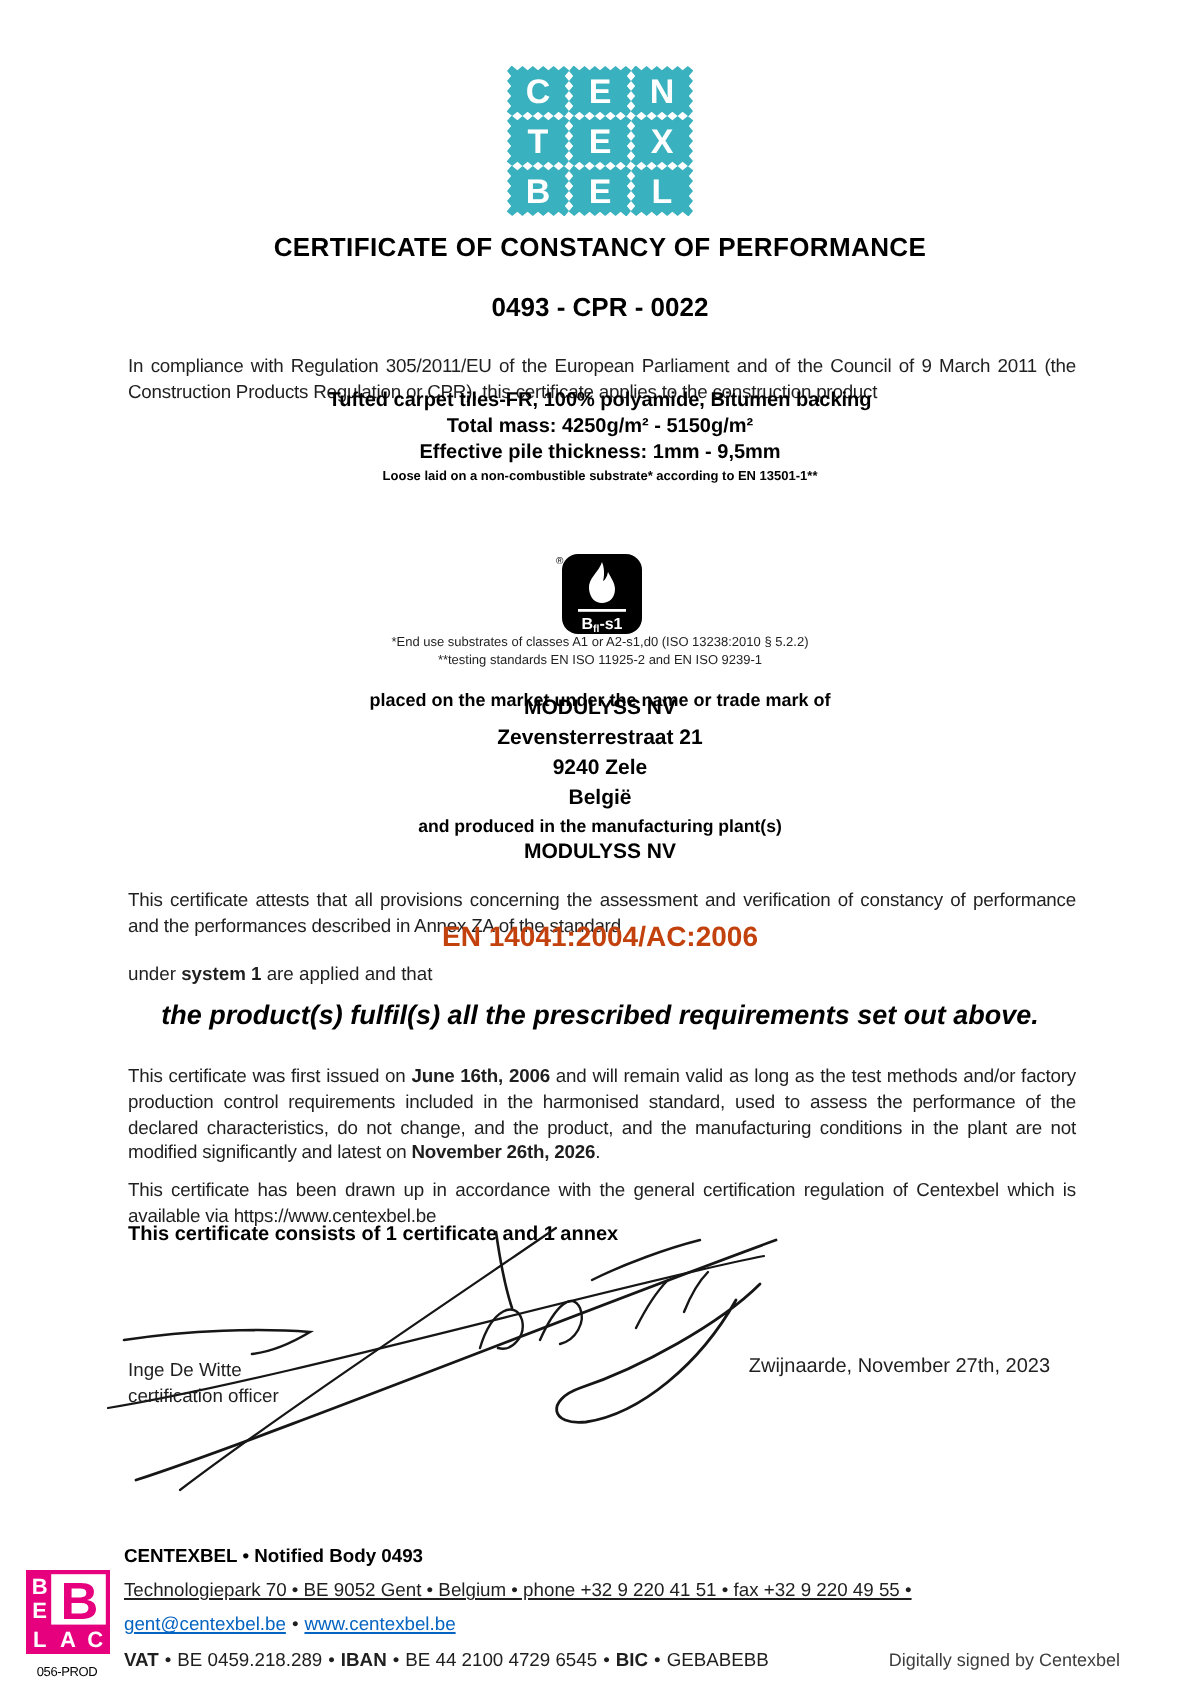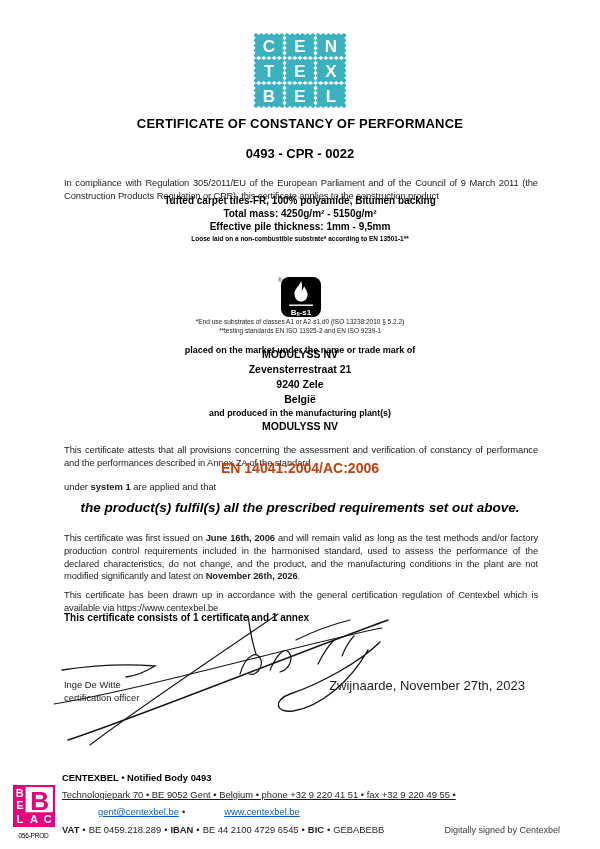--- a/index.html
+++ b/index.html
@@ -25,29 +25,29 @@
   #company .plant{line-height:14px;}
   #attest{top:435px;}
   #standard{top:460px;font-size:14px;font-weight:bold;color:#c2410c;}
   #system{top:481px;left:64px;width:474px;font-size:9.4px;}
   #statement{top:500px;font-size:13.5px;font-weight:bold;font-style:italic;color:#000;}
   #validity{top:523px;}
   #regulation{top:580px;}
   #consists{top:612px;left:64px;width:474px;font-size:10px;font-weight:bold;color:#000;}
   #sig{top:612px;left:50px;pointer-events:none;}
   #signname{top:678px;left:64px;font-size:9.4px;line-height:13px;}
-  #placedate{top:678px;right:75px;font-size:13px;}
+  #placedate{top:678px;right:75px;font-size:10px;}
   #belac{top:785px;left:11px;width:45px;text-align:center;}
   #belac .code{font-size:6.5px;color:#000;margin-top:1px;letter-spacing:-0.2px;}
   .fline{left:62px;width:500px;font-size:9.4px;}
   #forg{top:772px;font-weight:bold;color:#000;}
   #faddr{top:789px;text-decoration:underline;}
   #flinks{top:806px;}
   #fbank{top:824px;}
-  .link{color:#0563c1;text-decoration:underline;cursor:pointer;margin-left:36px;}
+  .link{color:#0563c1;text-decoration:underline;cursor:pointer;}
   .sep{margin:0 3px;}
   #digsign{top:825px;right:40px;font-size:9px;color:#3d3d3d;}
 </style>
 </head>
 <body>
 
 <div class="page">
 
   <div id="logo" class="abs"><svg viewBox="0 0 93 75" width="93" height="75">
         <path d="M2.6 0.0L5.2 2.1L7.8 0.0L10.3 2.1L12.9 0.0L15.5 2.1L18.1 0.0L20.7 2.1L23.3 0.0L25.8 2.1L28.4 0.0L31.0 2.1L31.0 2.5L28.9 5.0L31.0 7.5L28.9 10.0L31.0 12.5L28.9 15.0L31.0 17.5L28.9 20.0L31.0 22.5L28.9 25.0L28.4 25.0L25.8 22.9L23.3 25.0L20.7 22.9L18.1 25.0L15.5 22.9L12.9 25.0L10.3 22.9L7.7 25.0L5.2 22.9L2.6 25.0L0.0 22.9L0.0 22.5L2.1 20.0L0.0 17.5L2.1 15.0L0.0 12.5L2.1 10.0L0.0 7.5L2.1 5.0L0.0 2.5L2.1 0.0Z" fill="#3ab1be"></path>

